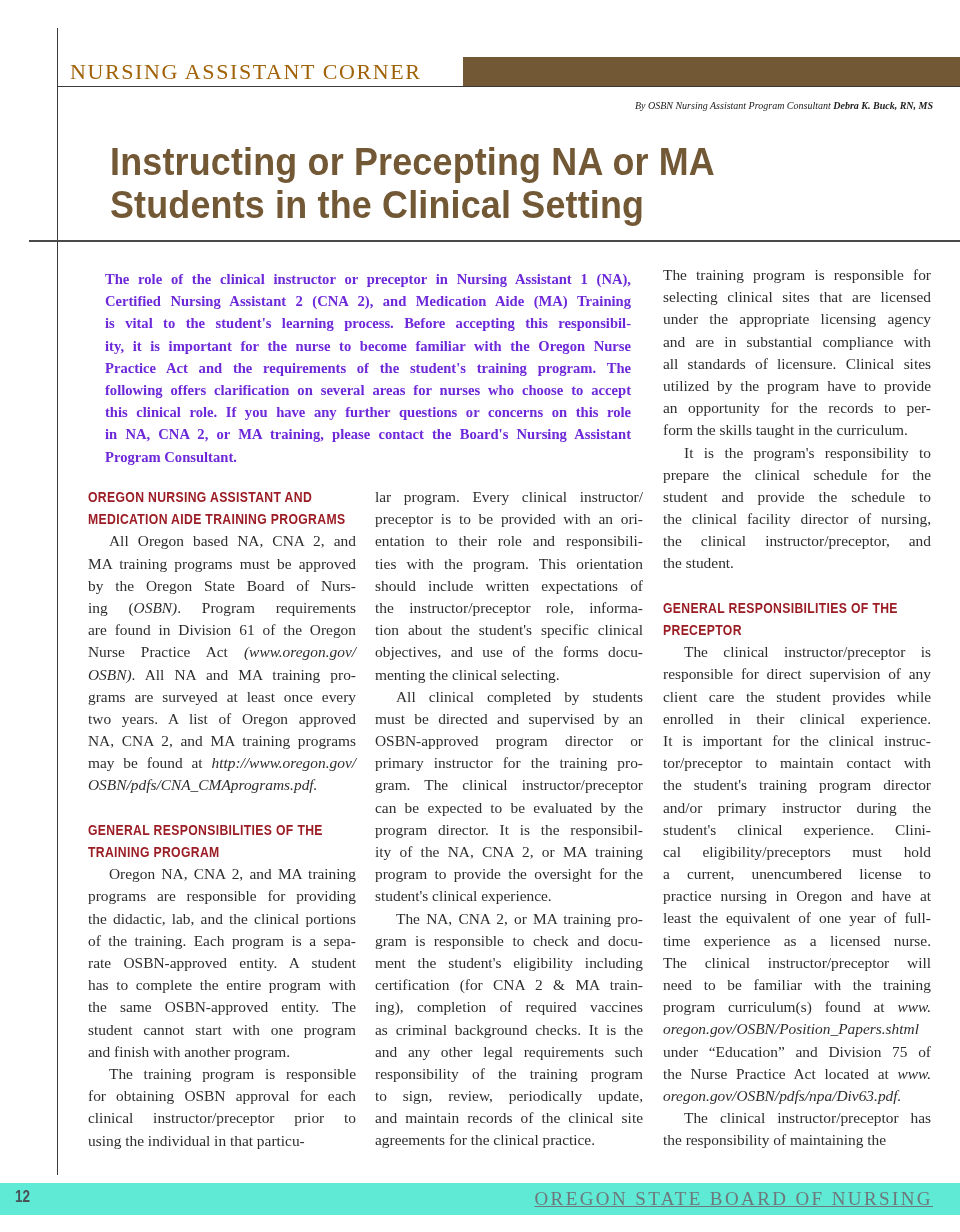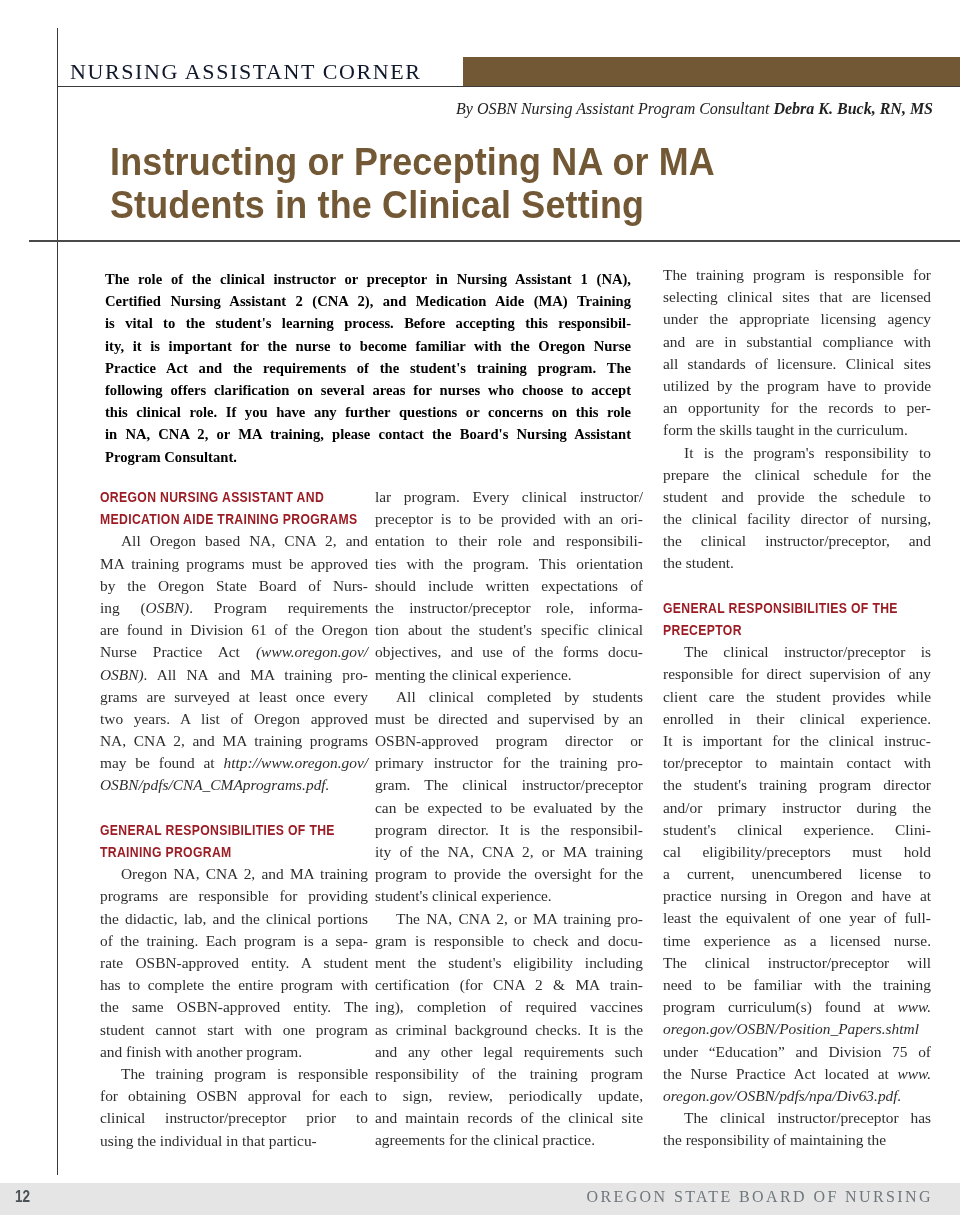--- a/index.html
+++ b/index.html
@@ -3,67 +3,67 @@
 <meta charset="utf-8">
 <style>
   * { box-sizing: border-box; margin: 0; padding: 0; }
   html, body { width: 960px; height: 1232px; background: #ffffff; overflow: hidden; }
   body { position: relative; font-family: "Liberation Serif", "DejaVu Serif", serif; color: #2b2b2b; }
 
   .vrule { position: absolute; left: 57px; top: 28px; width: 1px; height: 1147px; background: #3a3a3a; }
   .hrule-top { position: absolute; left: 57px; top: 86px; width: 903px; height: 1px; background: #3a3a3a; }
   .hrule-title { position: absolute; left: 29px; top: 240px; width: 931px; height: 2px; background: #4a4a4a; }
 
-  .section-label { position: absolute; left: 70px; top: 58px; height: 28px; font-size: 22px; letter-spacing: 1.6px; color: #0f172a; line-height: 28px; white-space: nowrap; }
+  .section-label { position: absolute; left: 70px; top: 58px; height: 28px; font-size: 22px; letter-spacing: 1.6px; color: #a16207; line-height: 28px; white-space: nowrap; }
   .brand-band { position: absolute; left: 463px; top: 57px; width: 497px; height: 29px; }
 
-  .byline { position: absolute; right: 27px; top: 100px; font-size: 16px; font-style: italic; color: #222; white-space: nowrap; }
+  .byline { position: absolute; right: 27px; top: 100px; font-size: 10px; font-style: italic; color: #222; white-space: nowrap; }
   .byline b { font-weight: bold; }
 
   .title { position: absolute; left: 110px; top: 140px; font-family: "Liberation Sans", "DejaVu Sans", sans-serif; font-weight: bold; font-size: 39px; line-height: 43px; letter-spacing: 0.2px; transform: scaleX(0.92); transform-origin: left top; }
   .title div { white-space: nowrap; }
 
   .intro { position: absolute; left: 105px; top: 268px; width: 526px; font-size: 14.6px; line-height: 22.2px; font-weight: bold; color: #8a8a7e; }
   .line { display: block; text-align: justify; text-align-last: justify; white-space: nowrap; height: 22.2px; overflow: visible; }
   .line.last { text-align-last: left; }
   .line.indent { padding-left: 21px; }
 
   .col { position: absolute; width: 268px; font-size: 15.4px; line-height: 22.2px; color: #2d2d2d; }
-  .col1 { left: 88px; top: 486px; margin-left: 12px; }
+  .col1 { left: 88px; top: 486px; }
   .col2 { left: 375px; top: 486px; }
   .col3 { left: 663px; top: 264px; }
 
   .heading { font-family: "Liberation Sans", "DejaVu Sans", sans-serif; font-weight: bold; font-size: 14.2px; line-height: 22.2px; letter-spacing: 0.4px; transform: scaleX(0.86); transform-origin: left top; white-space: nowrap; }
   .gap { height: 22.2px; }
   i { }
 
   .footer { position: absolute; left: 0; top: 1183px; width: 960px; height: 32px; }
   .footer .pgnum { position: absolute; left: 15px; top: 5px; font-family: "Liberation Sans", "DejaVu Sans", sans-serif; font-weight: bold; font-size: 16px; color: #4a5256; transform: scaleX(0.85); transform-origin: left top; }
-  .footer .org { position: absolute; right: 27px; top: 5px; font-size: 16px; letter-spacing: 2.4px; color: #6e777b; white-space: nowrap; }
+  .footer .org { position: absolute; right: 27px; top: 5px; font-size: 19px; letter-spacing: 2.4px; color: #6e777b; white-space: nowrap; text-decoration: underline; }
 </style>
 </head>
 <body>
 
 <div class="vrule"></div>
 <div class="hrule-top"></div>
 <div class="hrule-title"></div>
 
 <div class="section-label">NURSING ASSISTANT CORNER</div>
 <div class="brand-band" style="background: rgb(114, 88, 53);"></div>
 
 <div class="byline">
   <span>By OSBN Nursing Assistant Program Consultant </span><b>Debra K. Buck, RN, MS</b>
 </div>
 
 <div class="title" style="color: rgb(114, 88, 53);">
   <div>Instructing or Precepting NA or MA</div>
   <div>Students in the Clinical Setting</div>
 </div>
 
-<div class="intro" style="color: #000000;">
+<div class="intro" style="color: #6d28d9;">
     <span class="line">The role of the clinical instructor or preceptor in Nursing Assistant 1 (NA),</span>
     <span class="line">Certified Nursing Assistant 2 (CNA 2), and Medication Aide (MA) Training</span>
     <span class="line">is vital to the student's learning process.  Before accepting this responsibil-</span>
     <span class="line">ity, it is important for the nurse to become familiar with the Oregon Nurse</span>
     <span class="line">Practice Act and the requirements of the student's training program.  The</span>
     <span class="line">following offers clarification on several areas for nurses who choose to accept</span>
     <span class="line">this clinical role.  If you have any further questions or concerns on this role</span>
     <span class="line">in NA, CNA 2, or MA training, please contact the Board's Nursing Assistant</span>
     <span class="line last">Program Consultant.</span>
   </div>
@@ -114,21 +114,21 @@
 <div class="col col2">
   <div>
       <span class="line">lar program.  Every clinical instructor/</span>
       <span class="line">preceptor is to be provided with an ori-</span>
       <span class="line">entation to their role and responsibili-</span>
       <span class="line">ties with the program.  This orientation</span>
       <span class="line">should include written expectations of</span>
       <span class="line">the instructor/preceptor role, informa-</span>
       <span class="line">tion about the student's specific clinical</span>
       <span class="line">objectives, and use of the forms docu-</span>
-      <span class="line last">menting the clinical experience.</span>
+      <span class="line last">menting the clinical selecting.</span>
     </div>
   <div>
       <span class="line indent">All clinical completed by students</span>
       <span class="line">must be directed and supervised by an</span>
       <span class="line">OSBN-approved program director or</span>
       <span class="line">primary instructor for the training pro-</span>
       <span class="line">gram.  The clinical instructor/preceptor</span>
       <span class="line">can be expected to be evaluated by the</span>
       <span class="line">program director.  It is the responsibil-</span>
       <span class="line">ity of the NA, CNA 2, or MA training</span>
@@ -196,16 +196,16 @@
       <span class="line">under “Education” and Division 75 of</span>
       <span class="line">the Nurse Practice Act located at <i>www.</i></span>
       <span class="line last"><i>oregon.gov/OSBN/pdfs/npa/Div63.pdf.</i></span>
     </div>
   <div>
       <span class="line indent">The clinical instructor/preceptor has</span>
       <span class="line last">the responsibility of maintaining the</span>
     </div>
 </div>
 
-<div class="footer" style="background: #e5e5e5;">
+<div class="footer" style="background: #5eead4;">
   <span class="pgnum">12</span>
   <span class="org">OREGON STATE BOARD OF NURSING</span>
 </div>
 
 </body></html>

